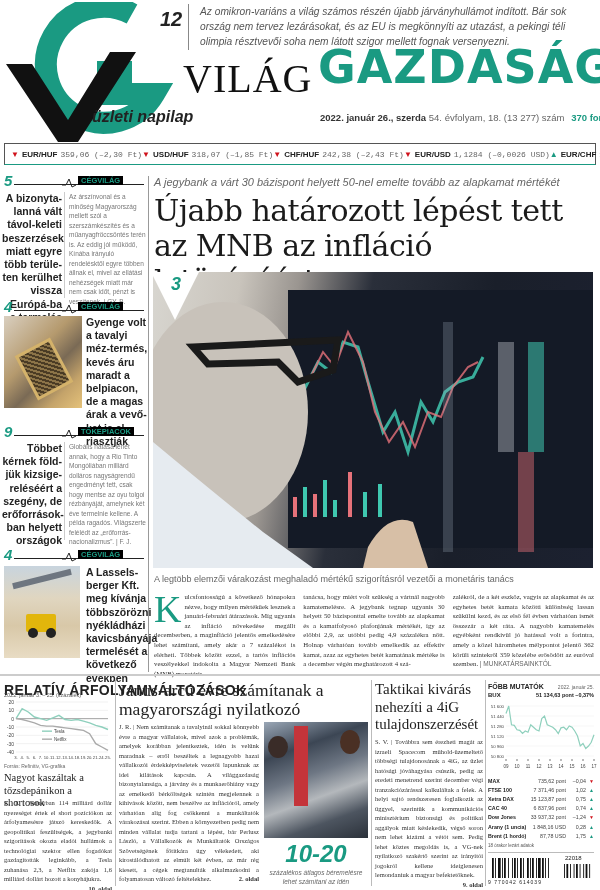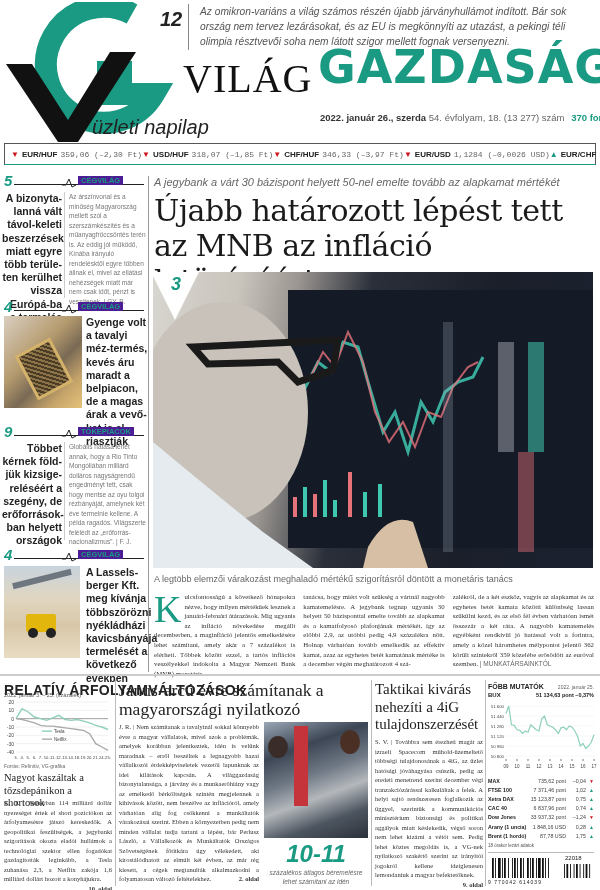--- a/index.html
+++ b/index.html
@@ -5,35 +5,35 @@
   * { box-sizing: border-box; margin: 0; padding: 0; }
   body { width: 600px; height: 890px; background: #fff; font-family: "Liberation Sans", sans-serif; color: #222; position: relative; overflow: hidden; }
   .abs { position: absolute; }
   
   #logo-svg { position: absolute; left: 4px; top: 2px; }
   .teaser-num { position: absolute; left: 160px; top: 8px; font-size: 20px; font-weight: bold; font-style: italic; color: #222; }
   .teaser-bar { position: absolute; left: 188px; top: 4px; width: 1px; height: 46px; background: #888; }
   .teaser-text { position: absolute; left: 200px; top: 4px; width: 395px; font-size: 10.2px; font-style: italic; color: #555; line-height: 15px; }
   .brand-vilag { position: absolute; left: 183px; top: 55px; font-size: 40px; color: #111; letter-spacing: 1px; font-family: Liberation Serif, serif; font-weight: 300; }
   .brand-gazd { position: absolute; left: 318px; top: 40px; font-size: 46px; color: #1a9a82; font-weight: bold; letter-spacing: 1px; font-family: "DejaVu Sans", sans-serif; }
-  .subtitle { position: absolute; left: 92px; top: 108px; font-size: 20px; font-style: italic; font-weight: normal; color: #222; margin-top: 8px; }
+  .subtitle { position: absolute; left: 92px; top: 108px; font-size: 16px; font-style: italic; font-weight: bold; color: #222; }
   .issue { position: absolute; left: 320px; top: 112px; font-size: 9.5px; color: #333; white-space: nowrap; }
   .issue b { font-weight: bold; }
   .issue .gray { color: #666; }
   .issue .price { color: #1a9a82; font-weight: bold; margin-left: 4px; }
   
   .ticker { position: absolute; left: 4px; top: 143px; width: 592px; height: 22px; border: 1px solid #555; border-bottom: 1px solid #1a9a82; display: flex; align-items: center; justify-content: space-between; padding: 0 6px; font-size: 8px; }
   .tk { display: flex; align-items: center; gap: 3px; white-space: nowrap; }
   .tk .down { color: #d0121b; font-size: 8px; }
   .tk .up { color: #1a9a82; font-size: 8px; }
   .tk b { font-weight: bold; color: #222; }
   .tk span.v { color: #666; font-family: Liberation Mono, monospace; }
   .sec-num { position: absolute; left: 4px; top: -4px; font-size: 15px; font-weight: bold; font-style: italic; color: #1a9a82; }
   .sec-line { position: absolute; left: 14px; right: 4px; top: 8px; height: 1px; background: #222; }
-  .sec-tag { position: absolute; left: 78px; top: 0; font-size: 7.5px; font-weight: bold; color: #1a9a82; background: #4c1d95; padding: 0 3px; }
+  .sec-tag { position: absolute; left: 78px; top: 0; font-size: 7.5px; font-weight: bold; color: #1a9a82; background: #000000; padding: 0 3px; }
   .sec-zig { position: absolute; left: 62px; top: 2px; }
   .lhead { position: absolute; font-weight: bold; font-size: 10.5px; line-height: 13.2px; color: #222; text-align: right; }
   .lhead-left { text-align: left; }
   .lbody { position: absolute; font-size: 6.5px; line-height: 9.5px; color: #777; border-left: 1px solid #ccc; padding-left: 4px; }
   .vline { position: absolute; left: 148px; width: 1px; background: #999; }
   
   .kicker { position: absolute; left: 154px; top: 176px; font-size: 11px; font-style: italic; color: #666; white-space: nowrap; }
   .headline { position: absolute; left: 154px; top: 193px; width: 440px; font-family: "DejaVu Serif", serif; font-size: 30px; line-height: 35px; color: #1b1b1b; letter-spacing: -0.5px; }
   .photo { position: absolute; left: 153px; top: 272px; width: 440px; height: 296px; overflow: hidden; background: linear-gradient(100deg, #d8d6d0 0%, #c9c4bc 18%, #9a9590 30%, #2a2f3a 45%, #1a1f2a 70%, #1c2130 100%); }
   .photo-num { position: absolute; left: 0; top: 0; width: 0; height: 0; border-left: 24px solid transparent; border-right: 24px solid transparent; border-top: 48px solid #fff; transform: translateX(-2px); }
@@ -102,21 +102,21 @@
       <span class="v">359,06 (–2,30 Ft)</span>
     </div>
   <div class="tk">
       <span class="down">▼</span>
       <b>USD/HUF</b>
       <span class="v">318,07 (–1,85 Ft)</span>
     </div>
   <div class="tk">
       <span class="down">▼</span>
       <b>CHF/HUF</b>
-      <span class="v">346,33 (–3,97 Ft)</span>
+      <span class="v">242,38 (–2,43 Ft)</span>
     </div>
   <div class="tk">
       <span class="down">▼</span>
       <b>EUR/USD</b>
       <span class="v">1,1284 (–0,0026 USD)</span>
     </div>
   <div class="tk">
       <span class="up">▲</span>
       <b>EUR/CHF</b>
       <span class="v">1,0374 (0,0030 CHF)</span>
@@ -202,21 +202,21 @@
     </g>
     <ellipse cx="70" cy="140" rx="85" ry="110" fill="#c8c2ba"></ellipse>
     <path d="M0 170 Q60 220 110 260 L160 296 L0 296 Z" fill="#e6ebf0"></path>
     <path d="M40 75 L185 68 L180 98 L145 110 L125 90 L55 92 Z" fill="none" stroke="#1a1a1a" stroke-width="7"></path>
     <path d="M215 275 Q235 240 260 250 L275 296 L210 296 Z" fill="#d7bfa6"></path>
   </svg>
   <div class="photo-num"></div>
   <div class="photo-num-text">3</div>
 </div>
 
-<div class="caption">A legtöbb elemzői várakozást meghaladó mértékű szigorításról döntött a monetáris tanács</div>
+<div class="caption">A legtöbb elemzői várakozást meghaladó mértékű szigorításról vezetői a monetáris tanács</div>
 
 <div class="artcols">
   <div class="artcol"><span class="dropcap">K</span><span>ulcsfontosságú a következő hónapokra nézve, hogy milyen mértékűek lesznek a januári-februári átárazások. Míg ugyanis az infláció növekedése megállt decemberben, a maginfláció jelentős emelkedésére lehet számítani, amely akár a 7 százalékot is elérheti. Többek között ezzel, a tartós inflációs veszélyekkel indokolta a Magyar Nemzeti Bank (MNB) monetáris</span></div>
   <div class="artcol"><span>tanácsa, hogy miért volt szükség a vártnál nagyobb kamatemelésre. A jegybank tegnap ugyanis 30 helyett 50 bázisponttal emelte tovább az alapkamat és a kamatfolyosó plafonjának mértékét, így az előbbi 2,9, az utóbbi pedig 4,9 százalékra nőtt. Holnap várhatóan tovább emelkedik az effektív kamat, azaz az egyhetes betét kamatának mértéke is a december végén meghatározott 4 szá-</span></div>
   <div class="artcol"><span>zalékról, de a két eszköz, vagyis az alapkamat és az egyhetes betét kamata közötti különbség lassan szűkülni kezd, és az első fél évben várhatóan ismét összezár a két ráta. A nagyobb kamatemelés egyébként rendkívül jó hatással volt a forintra, amely a közel háromhetes mélypontot jelentő 362 körüli szintekről 359 közelébe erősödött az euróval szemben.</span> <span class="byline">| MUNKATÁRSAINKTÓL</span></div>
 </div>
 
 <div class="hrule" style="top:674px;"></div>
 
 <div class="chart-title">RELATÍV ÁRFOLYAMVÁLTOZÁSOK</div>
@@ -304,21 +304,21 @@
 <div class="mid-head">Janus-arcú évre számítanak a magyarországi nyilatkozó</div>
 <div class="small-body" style="left:119px;top:722px;width:140px;">
   <span>J. R. | Nem számítanak a tavalyinál sokkal könnyebb évre a magyar vállalatok, mivel azok a problémák, amelyek korábban jelentkeztek, idén is velünk maradnak – erről beszéltek a legnagyobb hazai vállalkozói érdekképviseletek vezetői lapunknak az idei kilátások kapcsán. A világgazdaság bizonytalansága, a járvány és a munkaerőhiány vagy az emelkedő bérköltségek szintén megjelennek a kihívások között, nem beszélve az inflációról, amely várhatóan alig fog csökkenni a munkáltatók várakozásai szerint. Ebben a környezetben pedig nem minden vállalat tudja tartani a lépést, bár Perlusz László, a Vállalkozók és Munkáltatók Országos Szövetségének főtitkára úgy vélekedett, aki kirostálódhatott az elmúlt két évben, az már rég kiesett, a cégek megtanulták alkalmazkodni a folyamatosan változó feltételekhez.</span>
   <span class="pageref">2. oldal</span>
 </div>
 <div class="mid-img">
   <div class="abs" style="left:30px;top:4px;width:14px;height:80px;background:#c4343a;"></div>
   <div class="abs" style="left:4px;top:14px;width:20px;height:22px;background:#3a2c28;border-radius:50%;"></div>
   <div class="abs" style="left:76px;top:8px;width:20px;height:24px;background:#4a3024;border-radius:50%;"></div>
 </div>
-<div class="big-num">10-11</div>
+<div class="big-num">10-20</div>
 <div class="big-cap">százalékos átlagos béremelésre lehet számítani az idén</div>
 
 <div class="col-sep" style="left:371px;top:680px;height:206px;"></div>
 
 <div class="r-head">Taktikai kivárás nehezíti a 4iG tulajdonszerzését</div>
 <div class="small-body" style="left:375px;top:737px;width:108px;">
   <span>S. V. | Továbbra sem érezheti magát az izraeli Spacecom műhold-üzemeltető többségi tulajdonosának a 4iG, az üzlet hatósági jóváhagyása csúszik, pedig az eredeti menetrend szerint december végi tranzakciózárással kalkuláltak a felek. A helyi sajtó rendszeresen foglalkozik az üggyel, szerintük a kommunikációs minisztérium biztonsági és politikai aggályok miatt késlekedik, végső soron nem lehet kizárni a vétót sem. Pedig lehet köztes megoldás is, a VG-nek nyilatkozó szakértő szerint az irányítói jogokról kellene ideiglenesen lemondaniuk a magyar befektetőknek.</span>
   <span class="pageref">9. oldal</span>
 </div>
 

